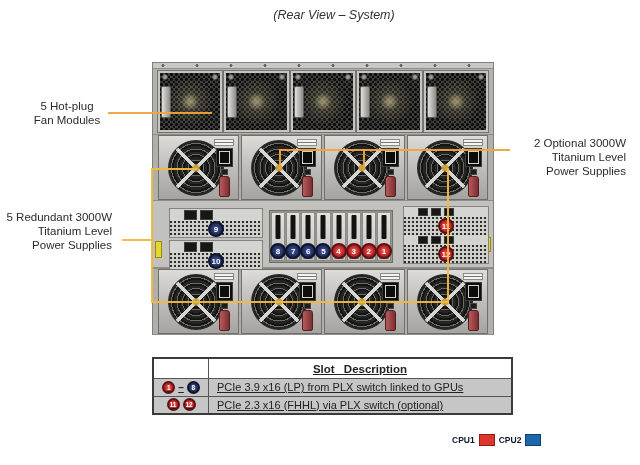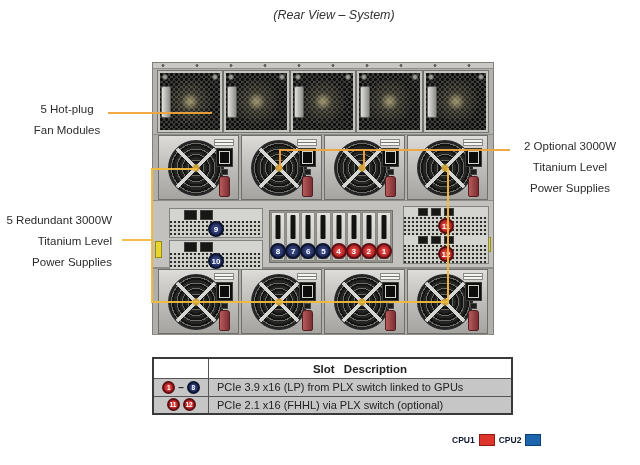--- a/index.html
+++ b/index.html
@@ -2,23 +2,23 @@
 <html><head>
 <meta charset="utf-8">
 <style>
   html,body{margin:0;padding:0;background:#fff;}
   .page{position:relative;width:640px;height:456px;background:#ffffff;
         font-family:"Liberation Sans",sans-serif;color:#222;overflow:hidden;padding-left:28px;}
 
   .title{position:absolute;top:8px;left:0;width:100%;text-align:center;
          font-size:12.5px;font-style:italic;color:#333;}
 
-  .label{position:absolute;font-size:11.5px;line-height:21px;color:#2b2b2b;white-space:pre-line;}
+  .label{position:absolute;font-size:11.5px;line-height:14px;color:#2b2b2b;white-space:pre-line;}
   .lbl-fan{left:22px;top:99px;width:90px;text-align:center;}
-  .lbl-opt{left:514px;top:136px;width:112px;text-align:center;}
+  .lbl-opt{left:514px;top:136px;width:112px;text-align:right;}
   .lbl-red{left:2px;top:210px;width:110px;text-align:right;}
 
   
   .server{position:absolute;left:152px;top:62px;width:342px;height:273px;
           background:#c9c8c4;border:1px solid #7f7f7b;box-sizing:border-box;z-index:1;}
   .topband{height:5px;background:linear-gradient(#ececea,#b5b4b0);
            border-bottom:1px solid #8d8d89;
            background-image:radial-gradient(circle at 10px 50%,#666 1.3px,transparent 1.8px);
            background-size:34px 100%;}
   .fanrow{height:63px;display:flex;padding:1px 4px;background:#b3b2ae;}
@@ -106,21 +106,21 @@
   .ln-opt-d1{left:279px;top:149px;width:2px;height:20px;}
   .ln-opt-d2{left:363px;top:149px;width:2px;height:20px;}
   .ln-red-st{left:122px;top:239px;width:30px;height:2px;}
   .ln-red-vl{left:151px;top:168px;width:2px;height:135px;}
   .ln-red-at{left:151px;top:168px;width:46px;height:2px;}
   .ln-red-bt{left:151px;top:301px;width:298px;height:2px;}
   .ln-red-vr{left:447px;top:168px;width:2px;height:135px;}
 
   
   .slot-table{position:absolute;left:152px;top:357px;width:361px;border:2px solid #3a3a3a;
-         background:#fff;box-sizing:border-box;font-size:11px;}
+         background:#fff;box-sizing:border-box;font-size:11px;text-decoration:underline;}
   .t-head,.t-row{display:flex;align-items:center;border-top:1px solid #555;}
   .t-head{border-top:none;height:19px;}
   .t-row{height:16.5px;}
   .t-row.shade{background:#c6c6c6;}
   .t-c1{width:55px;flex:0 0 55px;height:100%;border-right:1px solid #555;display:flex;
         align-items:center;justify-content:center;gap:3px;box-sizing:border-box;}
   .t-c2{flex:1;padding-left:8px;}
   .t-head .t-c2{text-align:center;font-weight:bold;font-size:11.5px;word-spacing:6px;padding-left:0;}
   .dash{font-size:10px;color:#222;font-weight:bold;}
 
@@ -348,21 +348,21 @@
         <span class="dash">–</span>
         <span class="badge sm blue">8</span>
       </div>
       <div class="t-c2">PCIe 3.9 x16 (LP) from PLX switch linked to GPUs</div>
     </div>
     <div class="t-row shade">
       <div class="t-c1">
         <span class="badge sm red">11</span>
         <span class="badge sm red">12</span>
       </div>
-      <div class="t-c2">PCIe 2.1 x16 (FHHL) via PLX switch (optional)</div>
+      <div class="t-c2">PCIe 2.3 x16 (FHHL) via PLX switch (optional)</div>
     </div>
   </div>
 
   <div class="legend">
     <span>CPU1</span>
     <span class="swatch sw-red"></span>
     <span>CPU2</span>
     <span class="swatch sw-blue"></span>
   </div>
 

